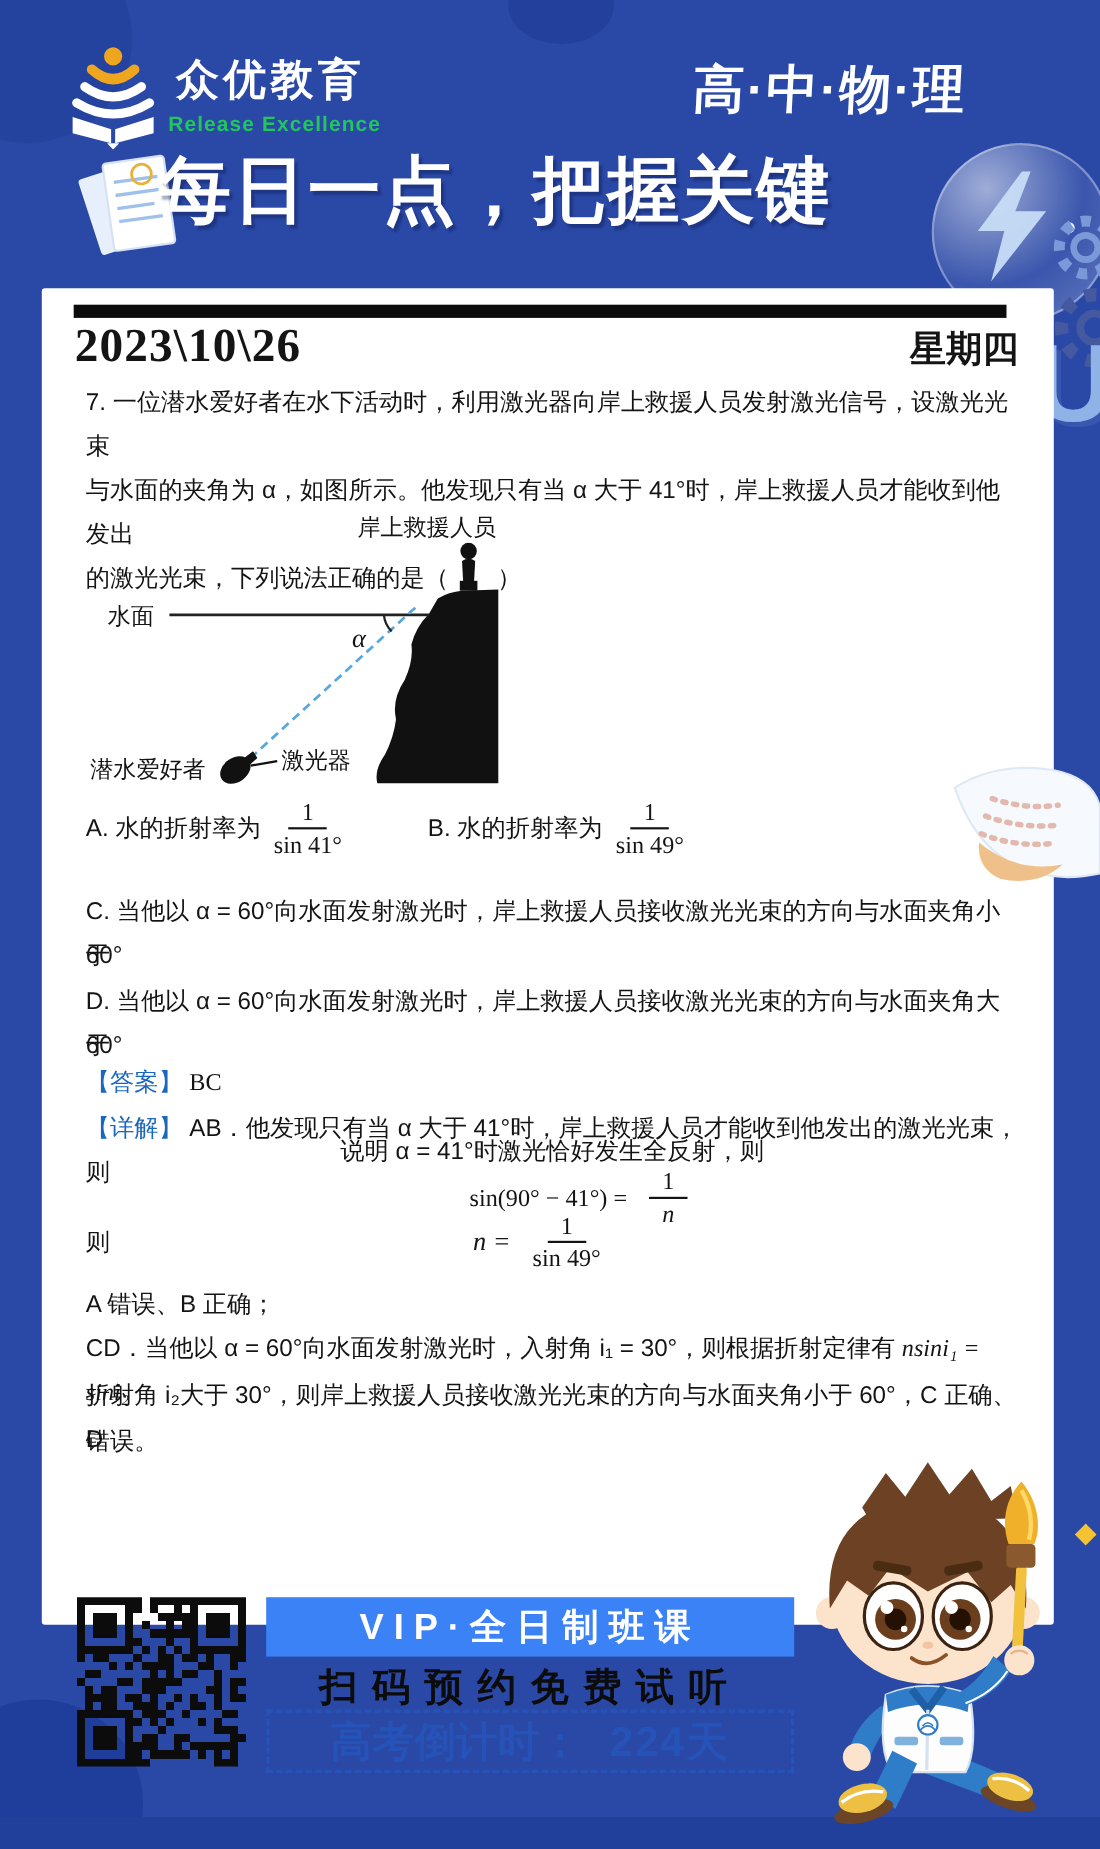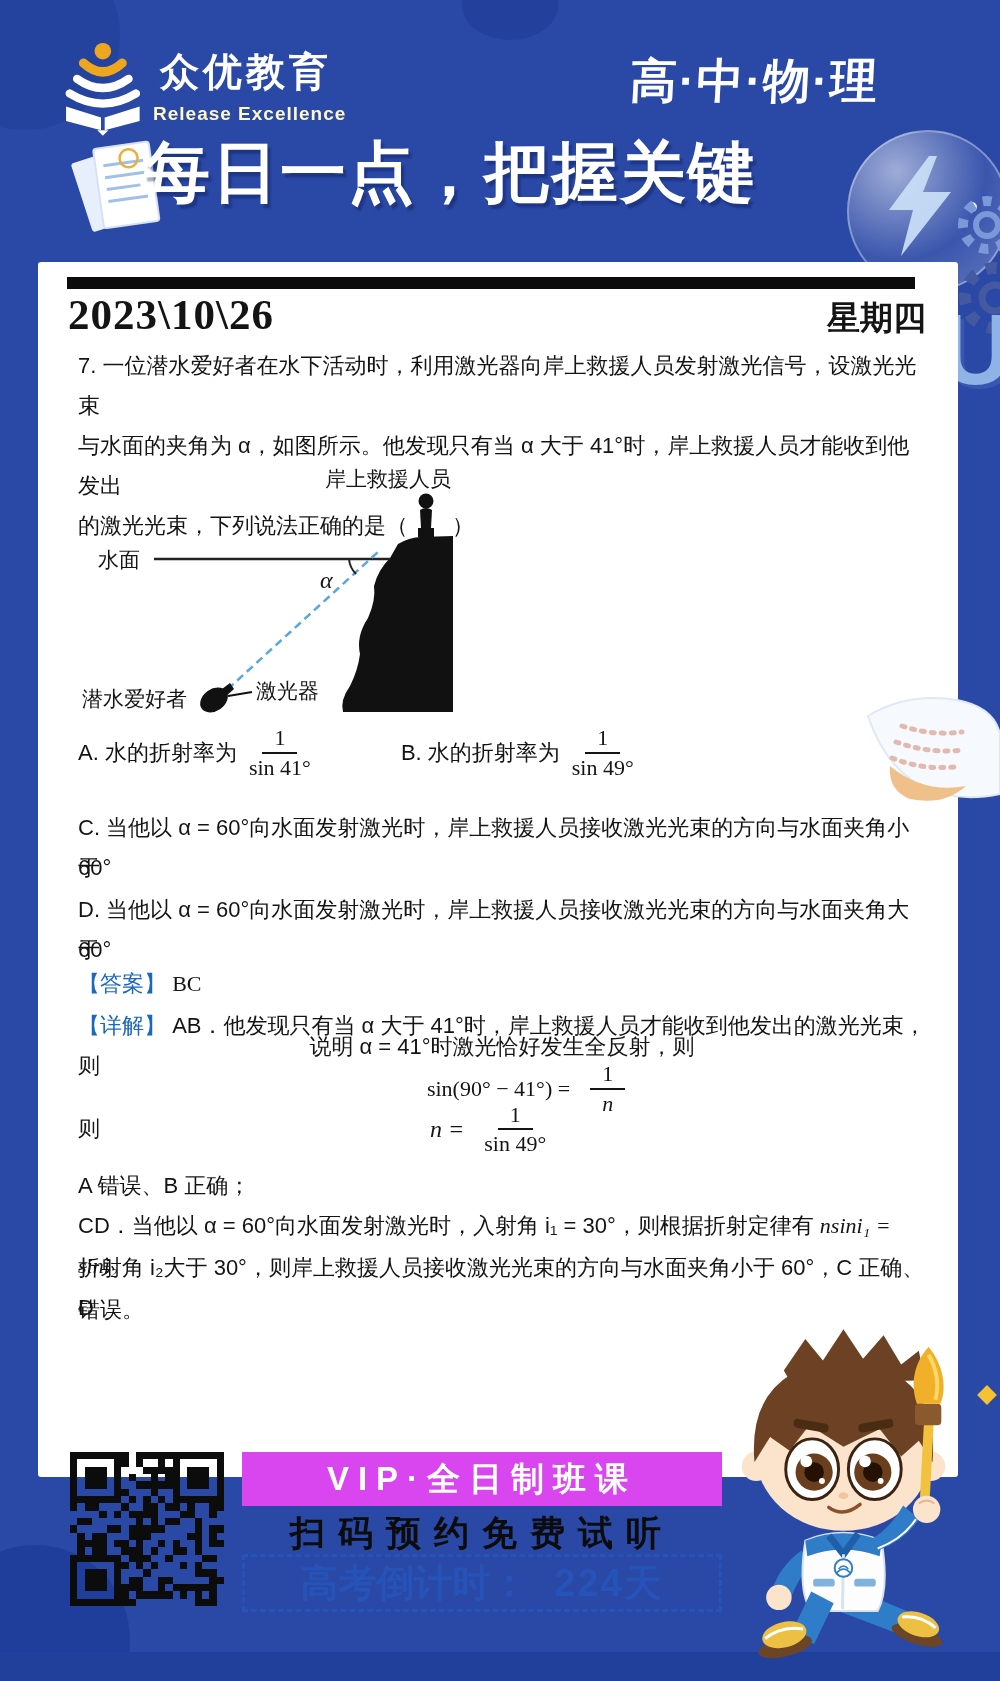--- a/index.html
+++ b/index.html
@@ -17,59 +17,59 @@
   .bubble svg{position:absolute;left:28px;top:20px;}
   .bubble .dot{position:absolute;left:118px;top:70px;width:10px;height:10px;border-radius:50%;background:#e9f1fb;}
   .gears{position:absolute;left:935px;top:180px;z-index:1;}
   .u-letter{position:absolute;left:940px;top:292px;z-index:1;font-size:100px;font-weight:800;color:#8fb3e6;
             text-shadow:4px 4px 0 #3a57b0;font-family:"Liberation Sans",sans-serif;}
   .sparkle{position:absolute;left:980px;top:1388px;width:14px;height:14px;background:#f5c332;transform:rotate(45deg);z-index:6;}
   
   .logo-row{position:absolute;left:55px;top:35px;width:900px;height:100px;z-index:2;}
   .logo{position:absolute;left:0;top:5px;}
   .brand-name{position:absolute;left:105px;top:10px;font-size:39px;font-weight:800;color:#fff;letter-spacing:4px;}
-  .brand-tagline{position:absolute;left:98px;top:68px;font-size:19px;font-weight:700;color:#fef9c3;letter-spacing:1px;}
+  .brand-tagline{position:absolute;left:98px;top:68px;font-size:19px;font-weight:700;color:#22c55e;letter-spacing:1px;}
   .subject{position:absolute;left:575px;top:15px;width:330px;font-size:47px;font-weight:800;color:#fff;
            letter-spacing:2px;transform:skewX(-3deg);}
   .headline-row{position:absolute;left:70px;top:128px;width:880px;height:110px;z-index:2;}
   .paper-icon{position:absolute;left:0;top:5px;}
   .headline{position:absolute;left:74px;top:0;margin:0;font-size:66px;font-weight:900;color:#fff;letter-spacing:2px;
             text-shadow:3px 4px 2px rgba(10,20,70,.35);white-space:nowrap;}
   
   .card{position:absolute;left:38px;top:262px;width:920px;height:1215px;background:#ffffff;z-index:2;border-radius:3px;}
   .block{position:absolute;left:40px;width:848px;font-size:22px;line-height:40px;color:#141414;}
   .topbar{position:absolute;left:29px;top:15px;width:848px;height:12px;background:#0c0c0c;}
   .date-row{position:absolute;left:30px;top:28px;width:858px;display:flex;justify-content:space-between;align-items:baseline;
             font-family:"Liberation Serif",serif;font-weight:700;}
   .date{font-size:43px;letter-spacing:1px;}
   .weekday{font-size:33px;}
   .stem{top:84px;}
   .diagram-svg{position:absolute;left:30px;top:178px;}
   .dg-label{font-size:21px;fill:#141414;font-family:"Liberation Sans",sans-serif;}
   .dg-alpha{font-size:24px;fill:#141414;font-style:italic;font-family:"Liberation Serif",serif;}
-  .options-row{top:462px;display:flex;align-items:center;gap:12px;}
+  .options-row{top:462px;display:flex;align-items:center;}
   .opt{display:flex;align-items:center;}
   .optb{margin-left:78px;}
   .frac{display:inline-flex;flex-direction:column;align-items:center;margin-left:12px;
         font-family:"Liberation Serif",serif;font-size:22px;line-height:1.25;}
   .frac .num{padding:0 12px;border-bottom:2px solid #141414;}
   .c1{top:546px;} .c2{top:586px;} .d1{top:628px;} .d2{top:668px;}
   .ans{top:702px;} .exp1{top:744px;}
   .exp2{top:772px;display:flex;align-items:center;height:70px;line-height:26px;flex-direction:column;}
   .f2row{top:832px;display:flex;align-items:center;height:70px;line-height:26px;}
   .l4{top:904px;} .l5{top:944px;} .l6{top:986px;} .l7{top:1028px;} .l8{top:1068px;}
   .lbl{color:#1a68bd;}
   .serif{font-family:"Liberation Serif",serif;}
   .ital{font-style:italic;}
   .formula{display:inline-flex;align-items:center;font-family:"Liberation Serif",serif;margin-left:48px;}
   .formula .flhs{margin-right:8px;}
   .f2{margin-left:330px;font-size:24px;}
   
   .qr{position:absolute;left:32px;top:1190px;}
-  .vip-banner{position:absolute;left:204px;top:1190px;width:480px;height:54px;background:#d946ef;
+  .vip-banner{position:absolute;left:204px;top:1190px;width:480px;height:54px;background:#3b82f6;
               display:flex;align-items:center;justify-content:center;color:#fff;font-size:33px;font-weight:800;letter-spacing:9px;}
   .scan-text{position:absolute;left:204px;top:1248px;width:480px;text-align:center;font-size:35px;font-weight:900;
              letter-spacing:13px;color:#0c0c0c;white-space:nowrap;}
   .count-box{position:absolute;left:204px;top:1292px;width:474px;height:52px;border:3px dashed #2653b8;
              display:flex;align-items:flex-end;justify-content:center;color:#2653b8;font-size:38px;font-weight:900;}
   .count-box .val{margin-left:26px;letter-spacing:2px;}
   
   .paper-curl{position:absolute;left:862px;top:682px;z-index:6;}
   .mascot{position:absolute;left:695px;top:1298px;z-index:6;}
 </style>

